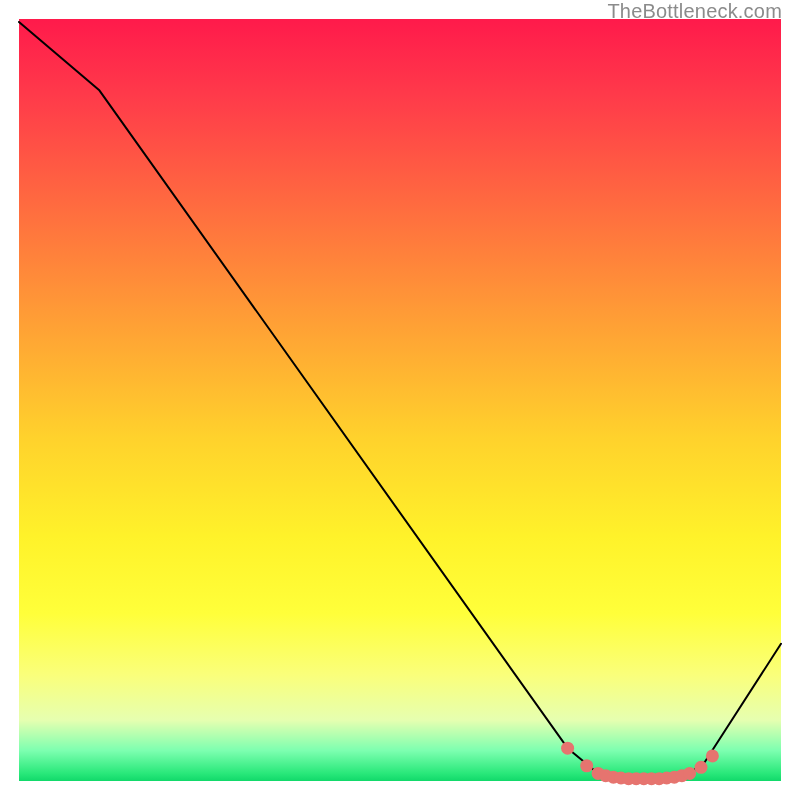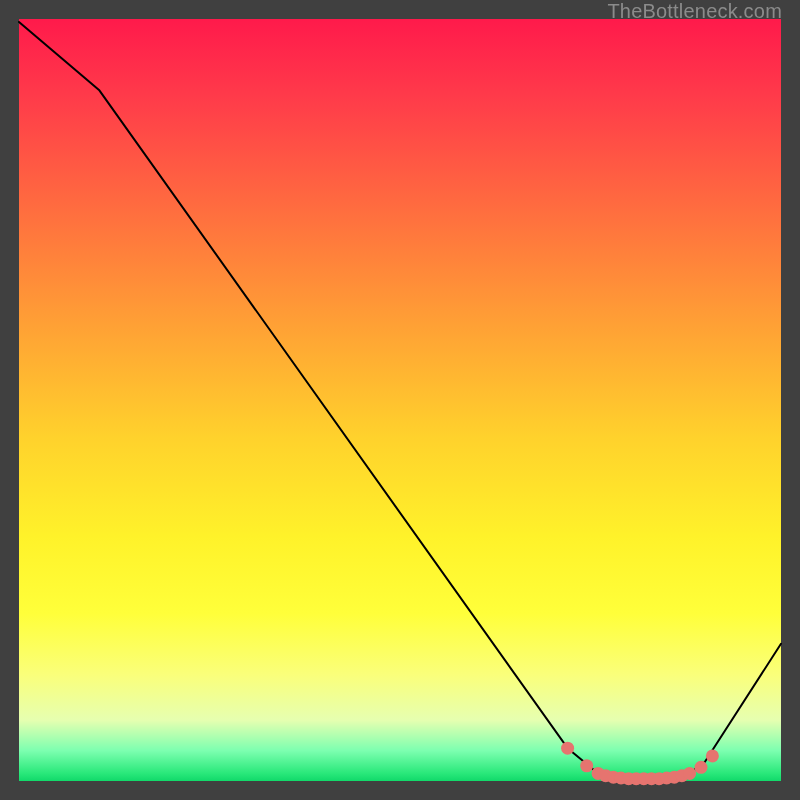--- a/index.html
+++ b/index.html
@@ -8,21 +8,21 @@
     width: 800px;
     height: 800px;
     background: #000;
     overflow: hidden;
     font-family: Arial, Helvetica, sans-serif;
   }
   .stage {
     position: relative;
     width: 800px;
     height: 800px;
-    background: #404040;
+    background: #ffffff;
   }
   .plot {
     position: absolute;
     left: 19px;
     top: 19px;
     width: 762px;
     height: 762px;
     background: linear-gradient(
       to bottom,
       #ff1a4b 0%,

